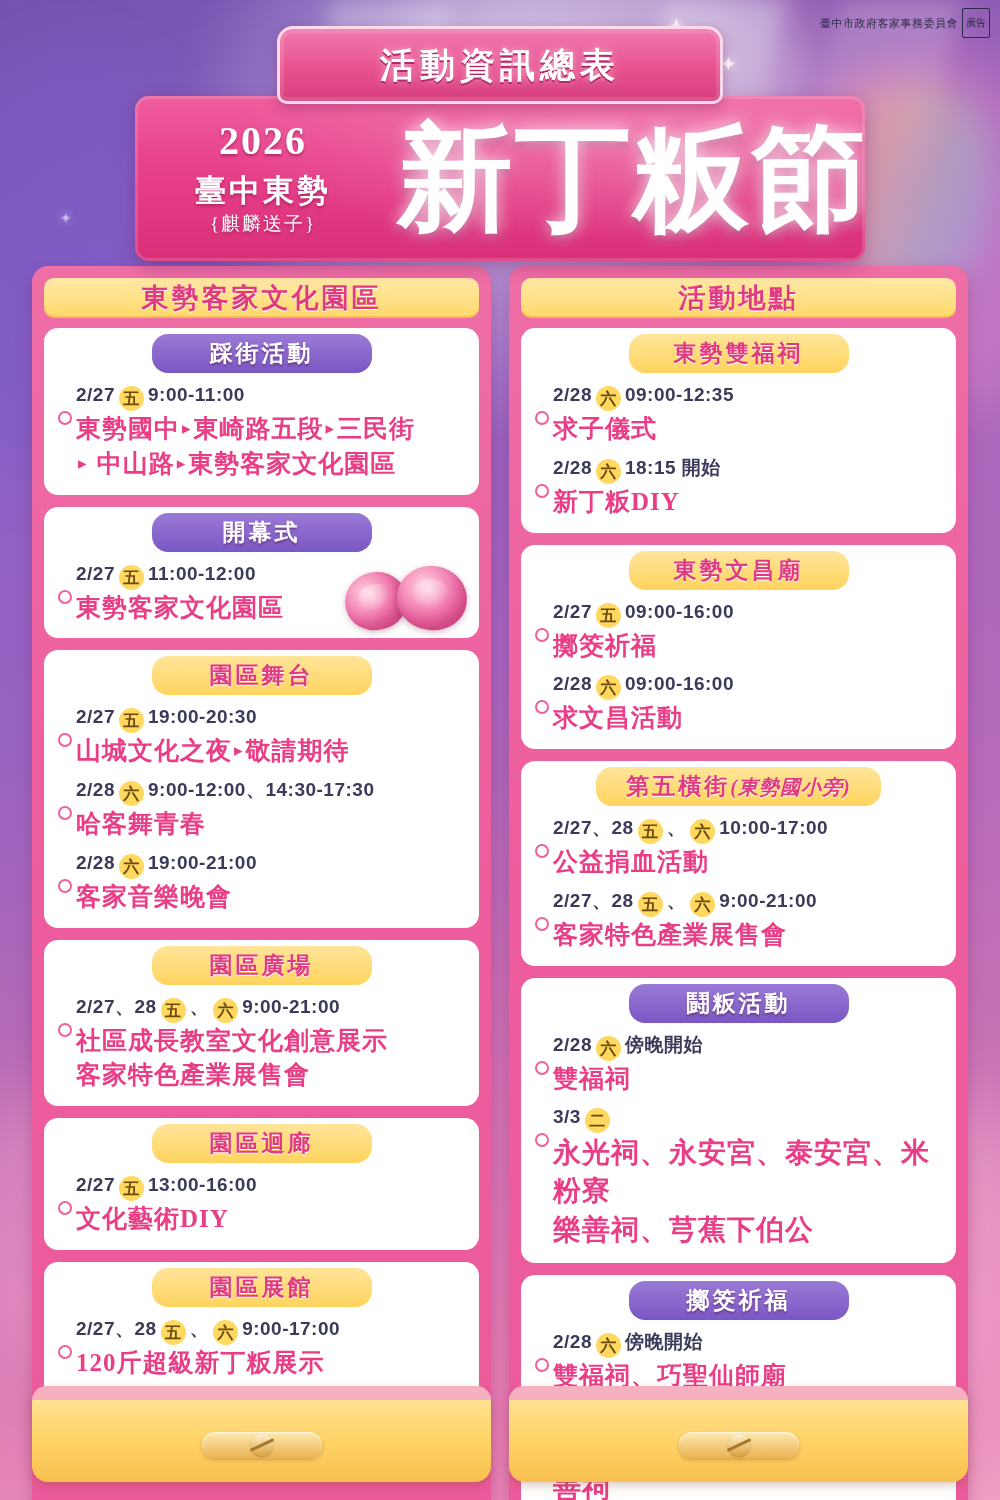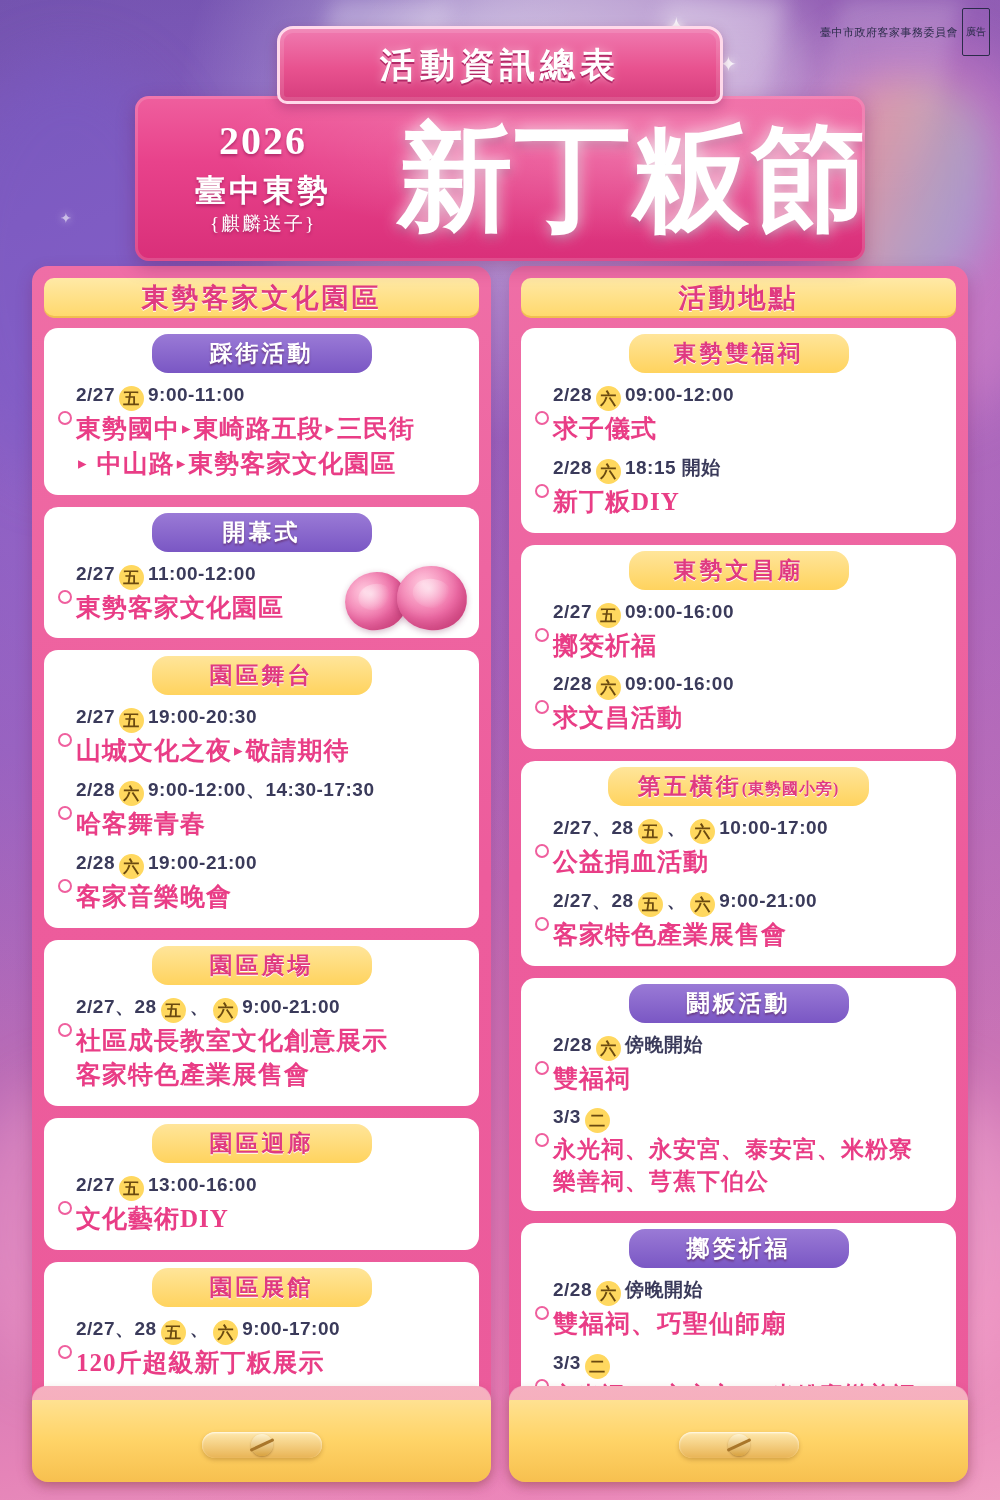--- a/index.html
+++ b/index.html
@@ -25,21 +25,21 @@
        background:linear-gradient(180deg,rgba(255,255,255,.8),rgba(255,255,255,0));transform:skewX(-12deg);filter:blur(10px);}
   .r1{left:300px;} .r2{left:640px;height:240px;} .r3{left:820px;height:200px;opacity:.25;}
   .rainbow{position:absolute;right:10px;top:80px;width:170px;height:210px;opacity:.5;
     background:linear-gradient(115deg,rgba(255,120,170,.8),rgba(255,210,120,.7),rgba(150,230,200,.7),rgba(140,170,250,.7));
     filter:blur(18px);border-radius:40%;}
   .spark{position:absolute;color:#fff;opacity:.9;text-shadow:0 0 8px #fff;pointer-events:none;}
 
   
   .credit{position:absolute;right:10px;top:8px;display:flex;align-items:center;gap:4px;z-index:30;}
   .credit .txt{font-size:11px;color:#2b2b4a;letter-spacing:.5px;}
-  .credit .box{font-size:10px;color:#2b2b4a;border:1px solid #2b2b4a;padding:16px 3px;border-radius:2px;}
+  .credit .box{font-size:10px;color:#2b2b4a;border:1px solid #2b2b4a;padding:7px 3px;border-radius:2px;}
 
   
   .topbanner{
     position:absolute;left:50%;transform:translateX(-50%);top:26px;width:440px;height:72px;z-index:20;
     background:linear-gradient(180deg,#f07ab0 0%,#e8528f 55%,#d63d7d 100%);
     border-radius:16px 16px 10px 10px;
     border:3px solid #ffd9ea;
     box-shadow:0 4px 12px rgba(120,30,90,.35), inset 0 0 0 4px rgba(255,255,255,.12);
     display:flex;align-items:center;justify-content:center;
   }
@@ -87,34 +87,34 @@
   }
   .card{background:#fff;border-radius:14px;margin-bottom:12px;padding:10px 14px 12px 14px;position:relative;}
   .sec-chip{
     position:relative;margin:0 auto 4px auto;display:block;width:max-content;min-width:160px;
     padding:4px 30px;border-radius:16px;text-align:center;
     font-family:"Liberation Serif","DejaVu Serif",serif;font-weight:700;font-size:23px;letter-spacing:3px;
     color:#fff;text-shadow:0 2px 2px rgba(80,20,60,.45);
   }
   .chip-purple{background:linear-gradient(180deg,#9a7ad6,#7a57c4);}
   .chip-yellow{background:linear-gradient(180deg,#ffe59a,#ffd35e);color:#e03a80;text-shadow:0 1px 0 #fff;}
-  .chip-sm{font-size:16px;letter-spacing:1px;}
+  .chip-sm{font-size:20px;letter-spacing:1px;font-style:italic;}
 
   .chip-wrap{margin-top:-4px;margin-bottom:6px;}
 
   .entry{margin:8px 0 2px 0;position:relative;padding-left:18px;}
   .entry:before{content:"";position:absolute;left:0;top:30px;width:10px;height:10px;border-radius:50%;
     border:2px solid #ef5f9e;background:#fff;}
   .date{font-size:19px;color:#3a3a5a;font-weight:700;letter-spacing:.5px;line-height:1.5;}
   .wk{display:inline-block;background:#ffd85f;color:#6b4a10;border-radius:50%;
       width:25px;height:25px;line-height:25px;text-align:center;font-size:16px;margin:0 4px;
       vertical-align:-3px;font-weight:700;}
   .title{font-family:"Liberation Serif","DejaVu Serif",serif;font-weight:700;font-size:25px;color:#e93d86;
     line-height:1.35;letter-spacing:1px;margin-top:1px;}
-  .title.small{font-size:23px;}
+  .title.small{font-size:28px;}
   .arrow{color:#e93d86;font-size:17px;padding:0 2px;vertical-align:3px;}
 
   .mochi{position:absolute;right:6px;bottom:4px;width:128px;height:70px;}
   .mochi .m{position:absolute;border-radius:50% 50% 48% 48%;
     background:radial-gradient(circle at 35% 30%, #ffc9de 0%, #f06fa8 55%, #d8457f 100%);
     box-shadow:inset -6px -8px 14px rgba(160,30,90,.35), 0 2px 6px rgba(120,30,80,.3);}
   .mochi .m1{left:0;top:8px;width:62px;height:58px;transform:rotate(-12deg);}
   .mochi .m2{left:52px;top:2px;width:70px;height:64px;transform:rotate(8deg);}
   .mochi .m:after{content:"";position:absolute;left:22%;top:20%;width:55%;height:45%;border-radius:50%;
     background:radial-gradient(circle at 40% 35%, rgba(255,255,255,.55), rgba(255,255,255,0) 70%);}
@@ -276,21 +276,21 @@
     <div class="col-head">
       <span>活動地點</span>
     </div>
 
     <div class="card">
       <div class="chip-wrap">
           <div class="sec-chip chip-yellow">東勢雙福祠</div>
         </div>
       <div class="entry">
         <div class="date">
-          <span>2/28</span><span class="wk">六</span><span>09:00-12:00</span>
+          <span>2/28</span><span class="wk">六</span><span>09:00-12:35</span>
         </div>
         <div class="title">求子儀式</div>
       </div>
       <div class="entry">
         <div class="date">
           <span>2/28</span><span class="wk">六</span><span>18:15 開始</span>
         </div>
         <div class="title">新丁粄DIY</div>
       </div>
     </div>

